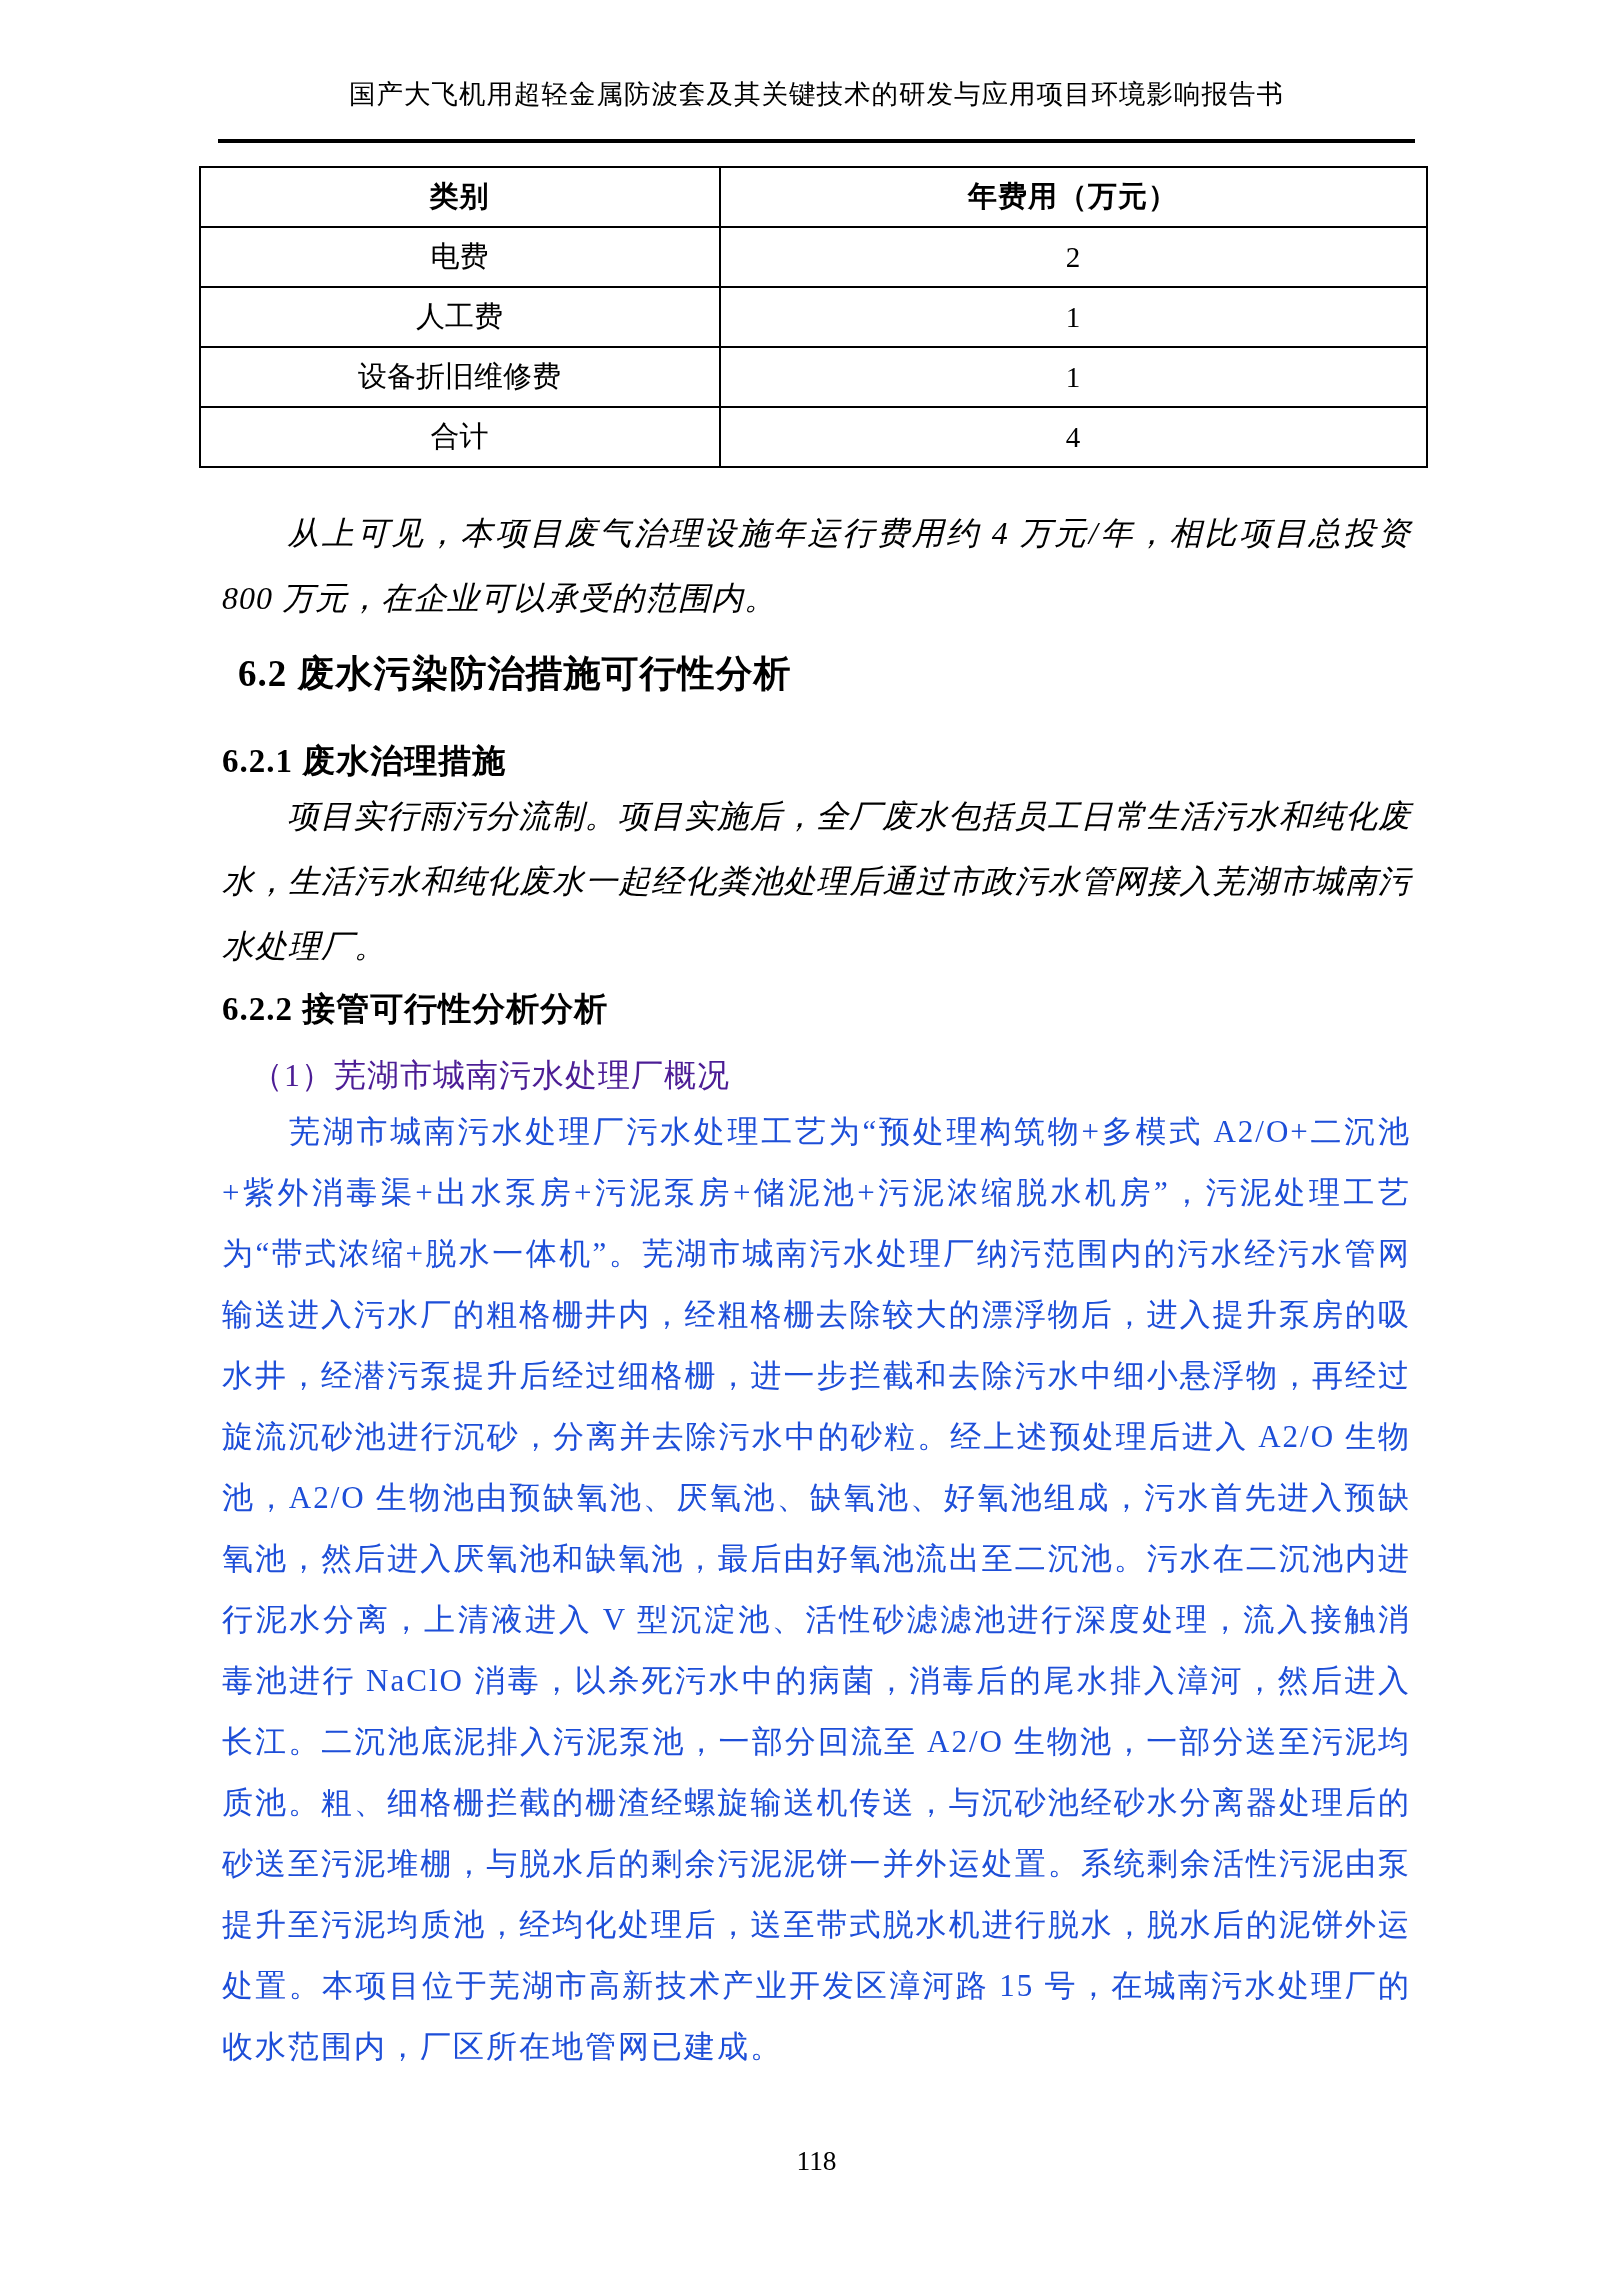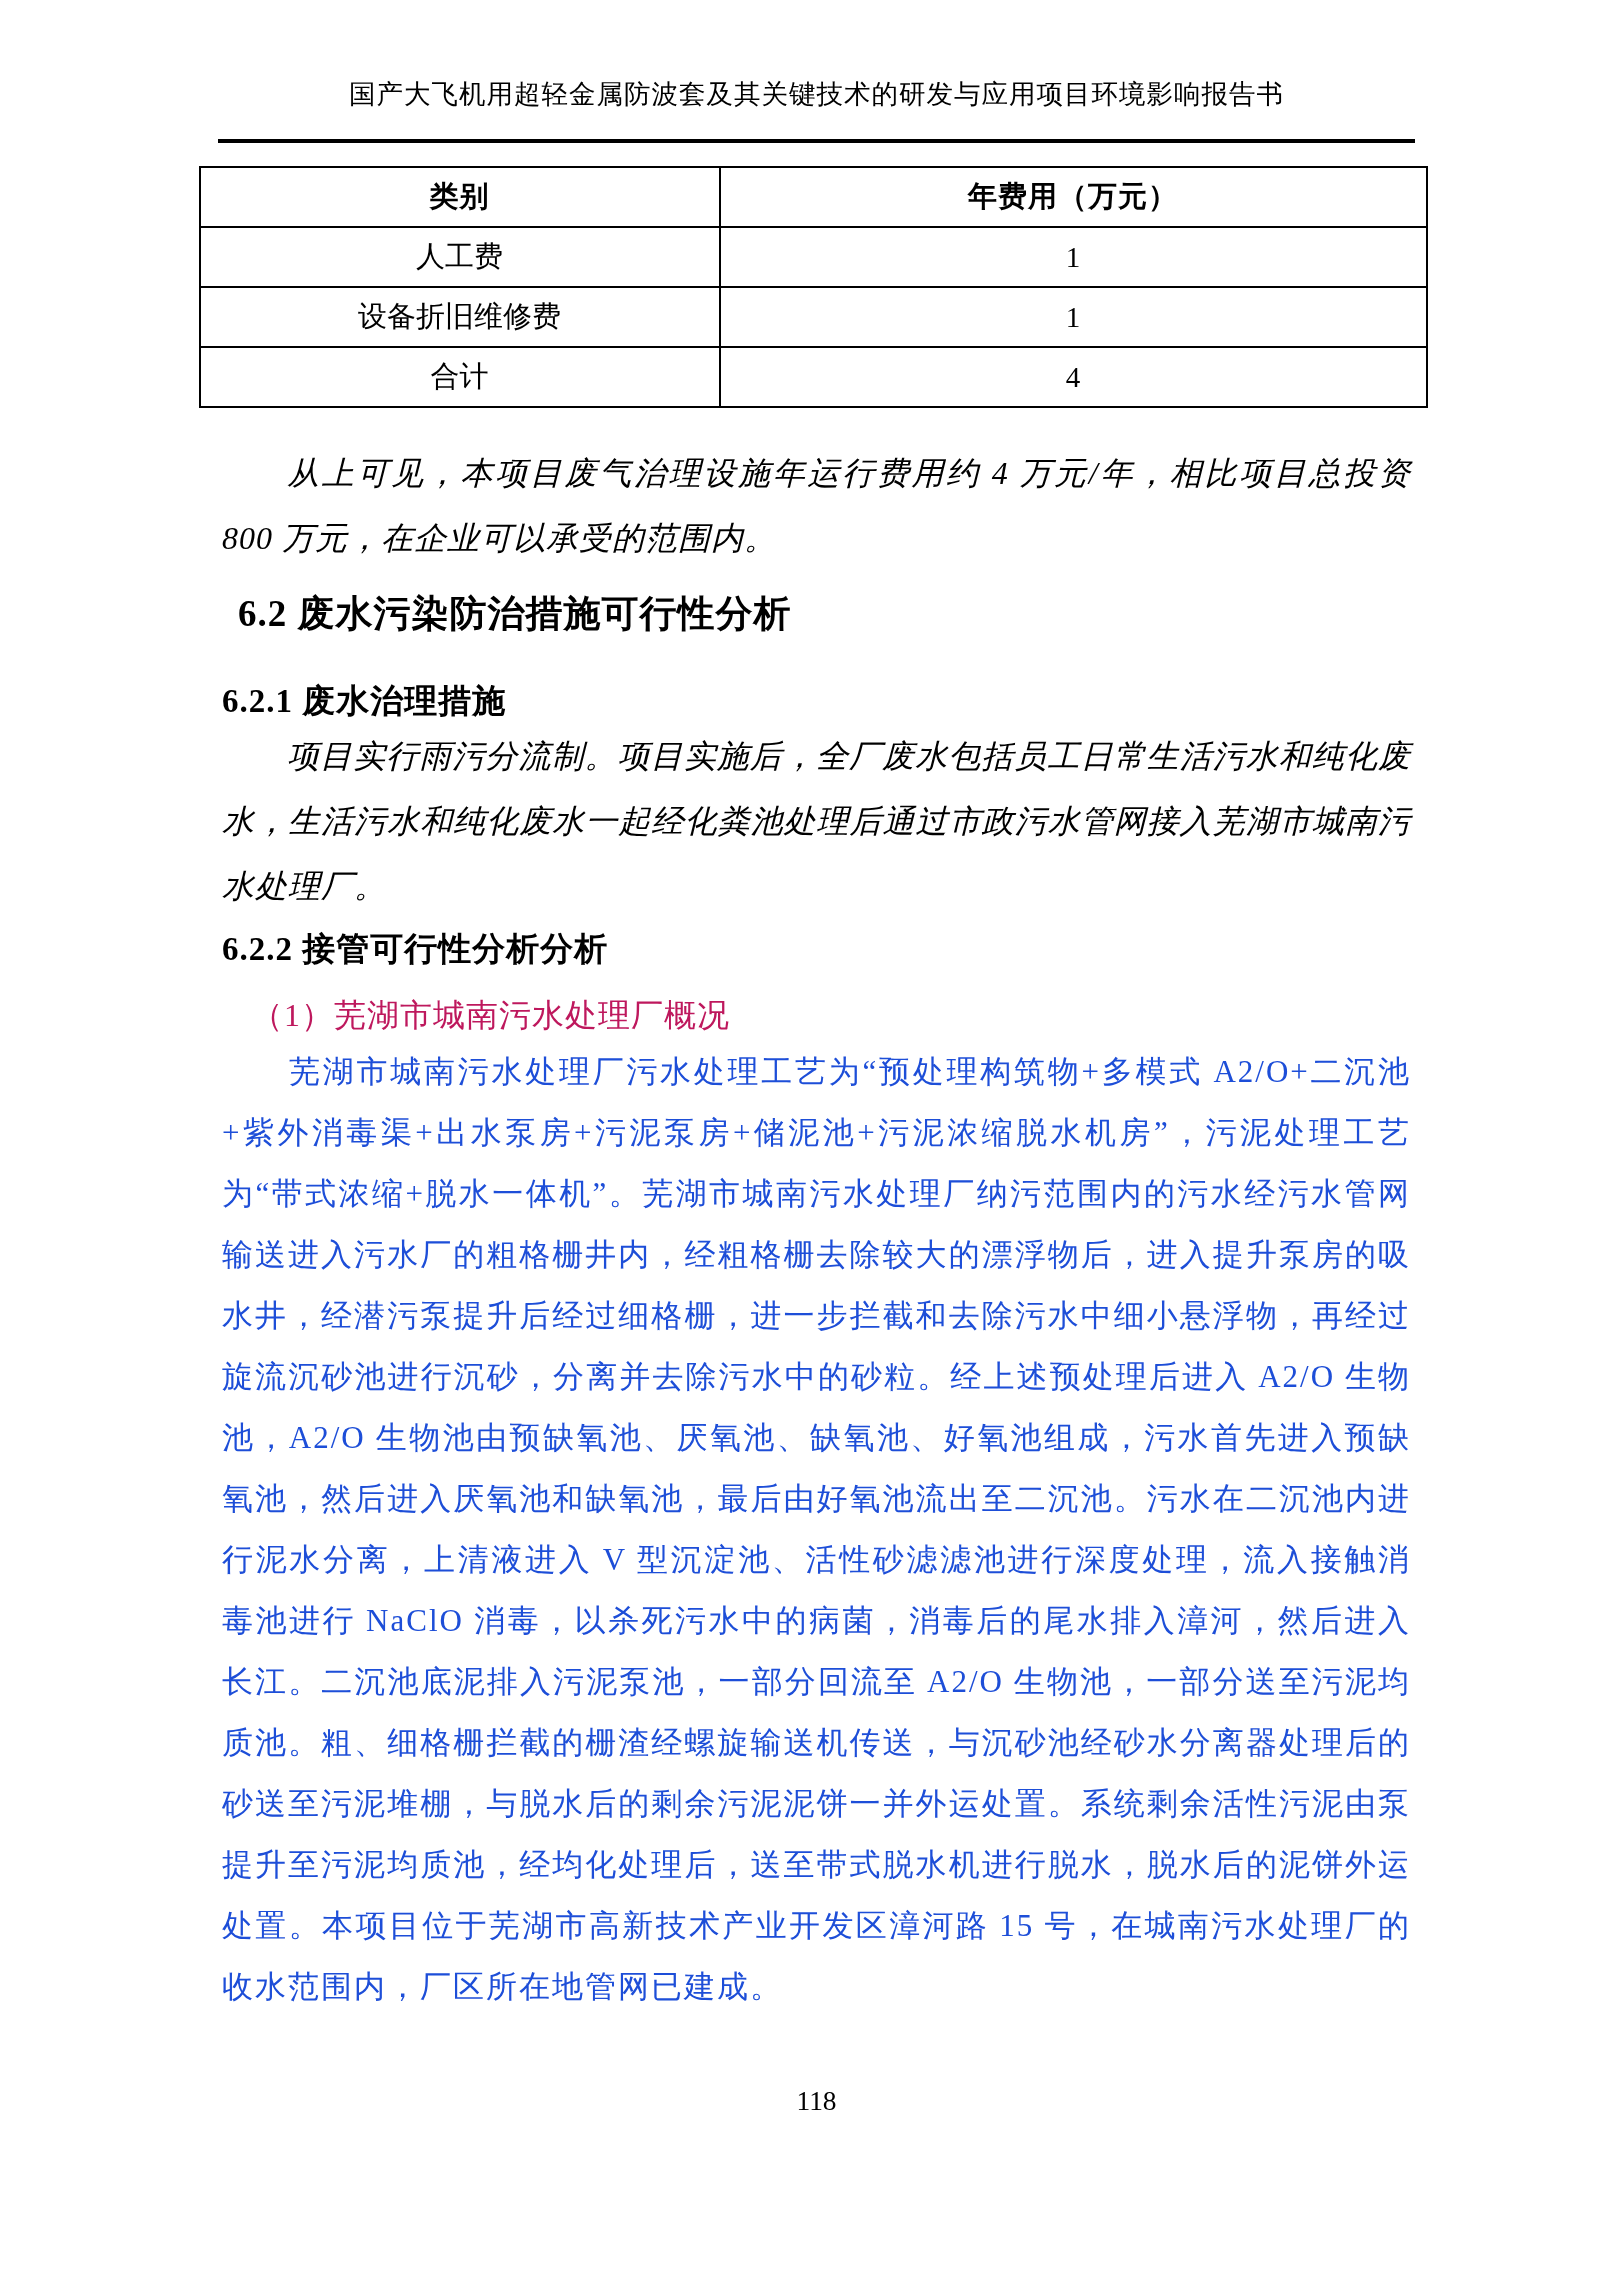--- a/index.html
+++ b/index.html
@@ -92,21 +92,21 @@
     margin:39px 0 0 0;
   }
   .h-622{
     font-size:33px;
     font-weight:bold;
     line-height:45px;
     letter-spacing:1px;
     margin:7.8px 0 0 0;
   }
   .red-subheading{
-    color:#be185d;
+    color:#4c1d95;
     font-size:32px;
     line-height:43px;
     text-indent:29px;
     letter-spacing:1px;
     margin:21.6px 0 0 0;
   }
   .red-para{
     color:#1d4ed8;
     font-size:31px;
     line-height:61px;
@@ -137,20 +137,24 @@
       <colgroup>
         <col class="col-category">
         <col class="col-cost">
       </colgroup>
       <tbody>
         <tr>
           <th>类别</th>
           <th>年费用（万元）</th>
         </tr>
         <tr>
+          <td>电费</td>
+          <td>2</td>
+        </tr>
+        <tr>
           <td>人工费</td>
           <td>1</td>
         </tr>
         <tr>
           <td>设备折旧维修费</td>
           <td>1</td>
         </tr>
         <tr>
           <td>合计</td>
           <td>4</td>

